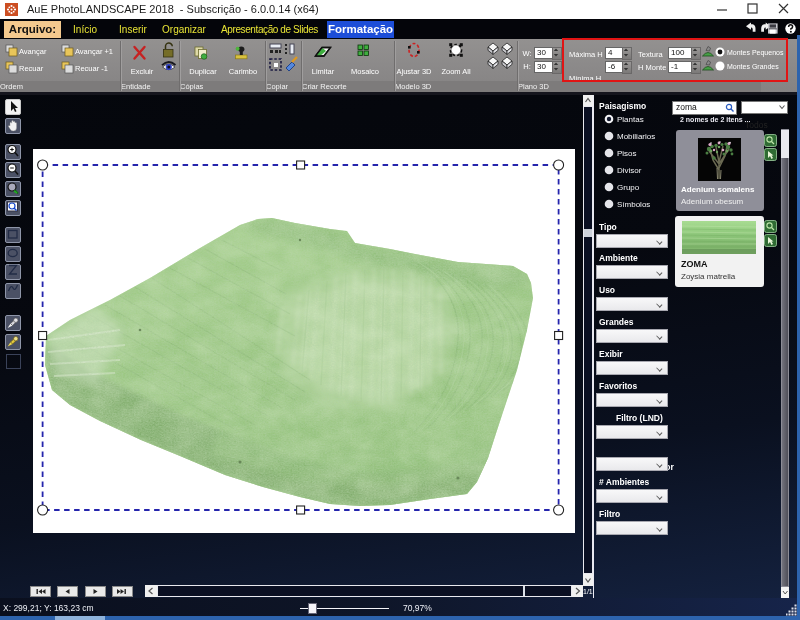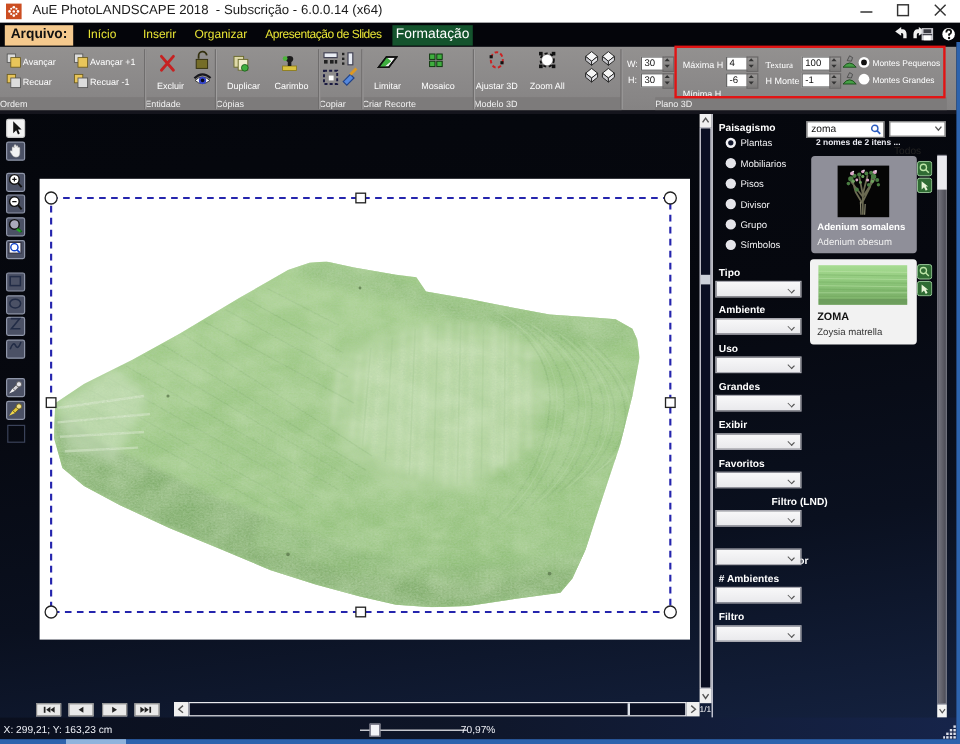--- a/index.html
+++ b/index.html
@@ -9,22 +9,22 @@
   .abs{position:absolute;}
   
   #titlebar{left:0;top:0;width:800px;height:19px;background:#ffffff;}
   #title-ico{left:5px;top:3px;width:13px;height:13px;background:#cc4e22;}
   #title-txt{left:27px;top:3px;font-size:11px;color:#1c1c1c;letter-spacing:0px;}
   
   #menubar{left:0;top:19px;width:800px;height:20px;background:#04050a;}
   .tab{top:21px;height:18px;line-height:18px;font-size:10px;color:#e8e435;text-align:center;}
   #tab-arquivo{left:4px;top:20.5px;width:57px;height:17px;background:#f4c98e;color:#111;
                font-weight:bold;font-size:11.5px;line-height:17px;text-align:center;}
-  #tab-formatacao{left:327px;top:21px;width:67px;height:16.5px;background:#14532d;
-                  color:#fff;font-size:11.5px;line-height:17px;text-align:center;}
+  #tab-formatacao{left:327px;top:21px;width:67px;height:16.5px;background:#1d4ed8;
+                  color:#fff;font-size:11.5px;line-height:17px;text-align:center;font-weight:bold;}
   
   #ribbon{left:0;top:39px;width:797px;height:53px;
           background:linear-gradient(#939190 0%,#8b8989 55%,#858383 100%);}
   .rgroup-strip{top:81px;height:11px;background:#7d7b7b;color:#f2f2f2;
                 font-size:7.5px;line-height:11px;text-align:left;}
   .rsep{top:41px;width:1px;height:50px;background:#6f6d6d;border-right:1px solid #a09e9e;}
   .rlabel{color:#fff;font-size:7.5px;text-align:center;}
   .spinval{background:#fff;border:1px solid #666;font-size:8px;color:#111;
            text-align:left;padding-left:2px;line-height:10px;}
   .spinarr{background:linear-gradient(#9a9897,#7b7978);border:1px solid #6a6868;}
@@ -91,21 +91,21 @@
   <circle cx="46.9" cy="11.7" r="1" fill="#111"></circle>
 </svg>
 
 <div id="ribbon" class="abs"></div>
 <div class="rgroup-strip abs" style="left:0;width:121px;">Ordem</div>
 <div class="rgroup-strip abs" style="left:121px;width:59px;">Entidade</div>
 <div class="rgroup-strip abs" style="left:180px;width:86px;">Cópias</div>
 <div class="rgroup-strip abs" style="left:266px;width:36px;">Copiar</div>
 <div class="rgroup-strip abs" style="left:302px;width:93px;">Criar Recorte</div>
 <div class="rgroup-strip abs" style="left:395px;width:123px;">Modelo 3D</div>
-<div class="rgroup-strip abs" style="left:546px;width:243px;">Plano 3D</div>
+<div class="rgroup-strip abs" style="left:518px;width:243px;">Plano 3D</div>
 <div class="rsep abs" style="left:120px;"></div>
 <div class="rsep abs" style="left:179px;"></div>
 <div class="rsep abs" style="left:265px;"></div>
 <div class="rsep abs" style="left:301px;"></div>
 <div class="rsep abs" style="left:394px;"></div>
 <div class="rsep abs" style="left:517px;"></div>
 
 <svg class="abs" style="left:4px;top:42px;width:116px;height:34px">
 
   <g>
@@ -266,21 +266,21 @@
   </div>
 <div class="abs rlabel" style="left:569px;top:74px;width:46px;text-align:left;">Mínima H</div>
 <div class="abs spinval" style="left:605px;top:60.5px;width:15px;height:10px;">-6</div>
 <div class="abs spinarr" style="left:622px;top:60.5px;width:8px;height:11px;">
     <svg width="8" height="11" style="position:absolute;left:-1px;top:-1px">
       <path d="M1.8 4 L4 1.5 L6.2 4 Z" fill="#333"></path>
       <path d="M1.8 7 L4 9.5 L6.2 7 Z" fill="#333"></path>
     </svg>
   </div>
 
-<div class="abs rlabel" style="left:638px;top:50px;width:40px;text-align:left;font-family:Liberation Serif, serif;">Textura</div>
+<div class="abs rlabel" style="left:638px;top:50px;width:40px;text-align:left;">Textura</div>
 <div class="abs spinval" style="left:668px;top:46.5px;width:21px;height:10px;">100</div>
 <div class="abs spinarr" style="left:691px;top:46.5px;width:8px;height:11px;">
     <svg width="8" height="11" style="position:absolute;left:-1px;top:-1px">
       <path d="M1.8 4 L4 1.5 L6.2 4 Z" fill="#333"></path>
       <path d="M1.8 7 L4 9.5 L6.2 7 Z" fill="#333"></path>
     </svg>
   </div>
 <div class="abs rlabel" style="left:638px;top:63px;width:40px;text-align:left;">H Monte</div>
 <div class="abs spinval" style="left:668px;top:60.5px;width:21px;height:10px;">-1</div>
 <div class="abs spinarr" style="left:691px;top:60.5px;width:8px;height:11px;">
@@ -562,21 +562,21 @@
 <div class="abs rp-label" style="left:599px;top:253px;">Ambiente</div>
 <div class="abs rp-dd" style="top:265px;"></div>
 <div class="abs rp-label" style="left:599px;top:285px;">Uso</div>
 <div class="abs rp-dd" style="top:297px;"></div>
 <div class="abs rp-label" style="left:599px;top:317px;">Grandes</div>
 <div class="abs rp-dd" style="top:329px;"></div>
 <div class="abs rp-label" style="left:599px;top:349px;">Exibir</div>
 <div class="abs rp-dd" style="top:361px;"></div>
 <div class="abs rp-label" style="left:599px;top:381px;">Favoritos</div>
 <div class="abs rp-dd" style="top:393px;"></div>
-<div class="abs rp-label" style="left:613px;top:413px;padding-left:30px;">Filtro (LND)</div>
+<div class="abs rp-label" style="left:586px;top:413px;padding-left:30px;">Filtro (LND)</div>
 <div class="abs rp-dd" style="top:425px;"></div>
 <div class="abs rp-label" style="left:599px;top:462px;padding-left:28px;">Fornecedor</div>
 <div class="abs rp-dd" style="top:457px;"></div>
 <div class="abs rp-label" style="left:599px;top:477px;"># Ambientes</div>
 <div class="abs rp-dd" style="top:489px;"></div>
 <div class="abs rp-label" style="left:599px;top:509px;">Filtro</div>
 <div class="abs rp-dd" style="top:521px;"></div>
 
 <div class="abs" style="left:672px;top:100.5px;width:65px;height:14px;background:#fff;border:1px solid #777;box-sizing:border-box;"></div>
 <div class="abs" style="left:676px;top:102px;font-size:8.5px;color:#111;">zoma</div>
@@ -688,21 +688,21 @@
       <path d="M90.5 3 L94 5.5 L90.5 8 Z"></path>
       <rect x="94.5" y="3" width="1.4" height="5"></rect>
   </g>
 </svg>
 
 <div class="abs" style="left:0;top:598px;width:800px;height:18px;background:linear-gradient(90deg,#0a0f1e 0%,#0e1527 45%,#16244a 100%);"></div>
 
 <div class="abs" style="left:3px;top:603px;font-size:8.5px;color:#eef0f6;">X: 299,21; Y: 163,23 cm</div>
 <div class="abs" style="left:300px;top:607.5px;width:89px;height:1.6px;background:#f4f4f8;"></div>
 <div class="abs" style="left:308px;top:602.5px;width:9px;height:11px;background:#f4f4f8;border:1px solid #667;box-sizing:border-box;"></div>
-<div class="abs" style="left:384px;top:603px;font-size:8.5px;color:#eef0f6;">70,97%</div>
+<div class="abs" style="left:403px;top:603px;font-size:8.5px;color:#eef0f6;">70,97%</div>
 
 <div class="abs" style="left:0;top:616px;width:800px;height:4px;background:#2d63ad;"></div>
 <div class="abs" style="left:55px;top:616px;width:50px;height:4px;background:#8fb3dc;"></div>
 <div class="abs" style="left:797px;top:35px;width:3px;height:585px;background:#2d63ad;"></div>
 
 <svg class="abs" style="left:786px;top:604px;width:12px;height:12px">
   <g fill="#dfe2ec">
     <rect x="8.5" y="0.5" width="2" height="2"></rect>
       <rect x="8.5" y="3.5" width="2" height="2"></rect>
       <rect x="8.5" y="6.5" width="2" height="2"></rect>

